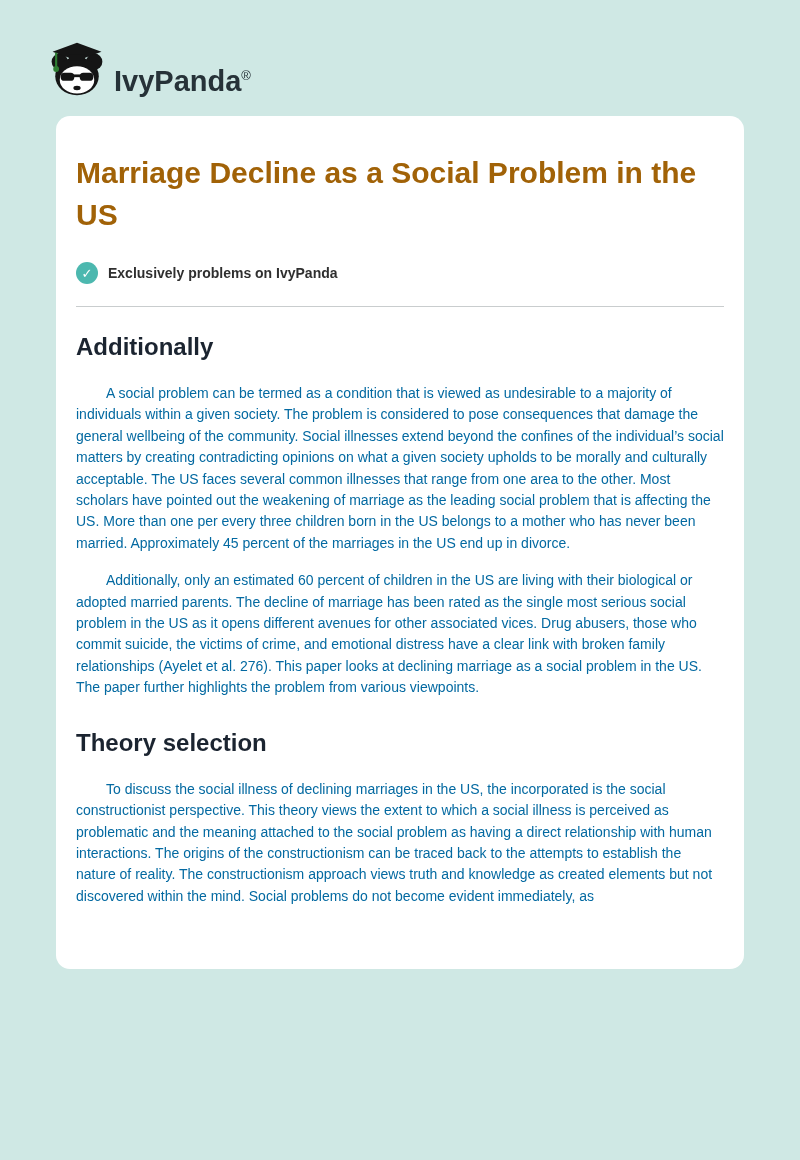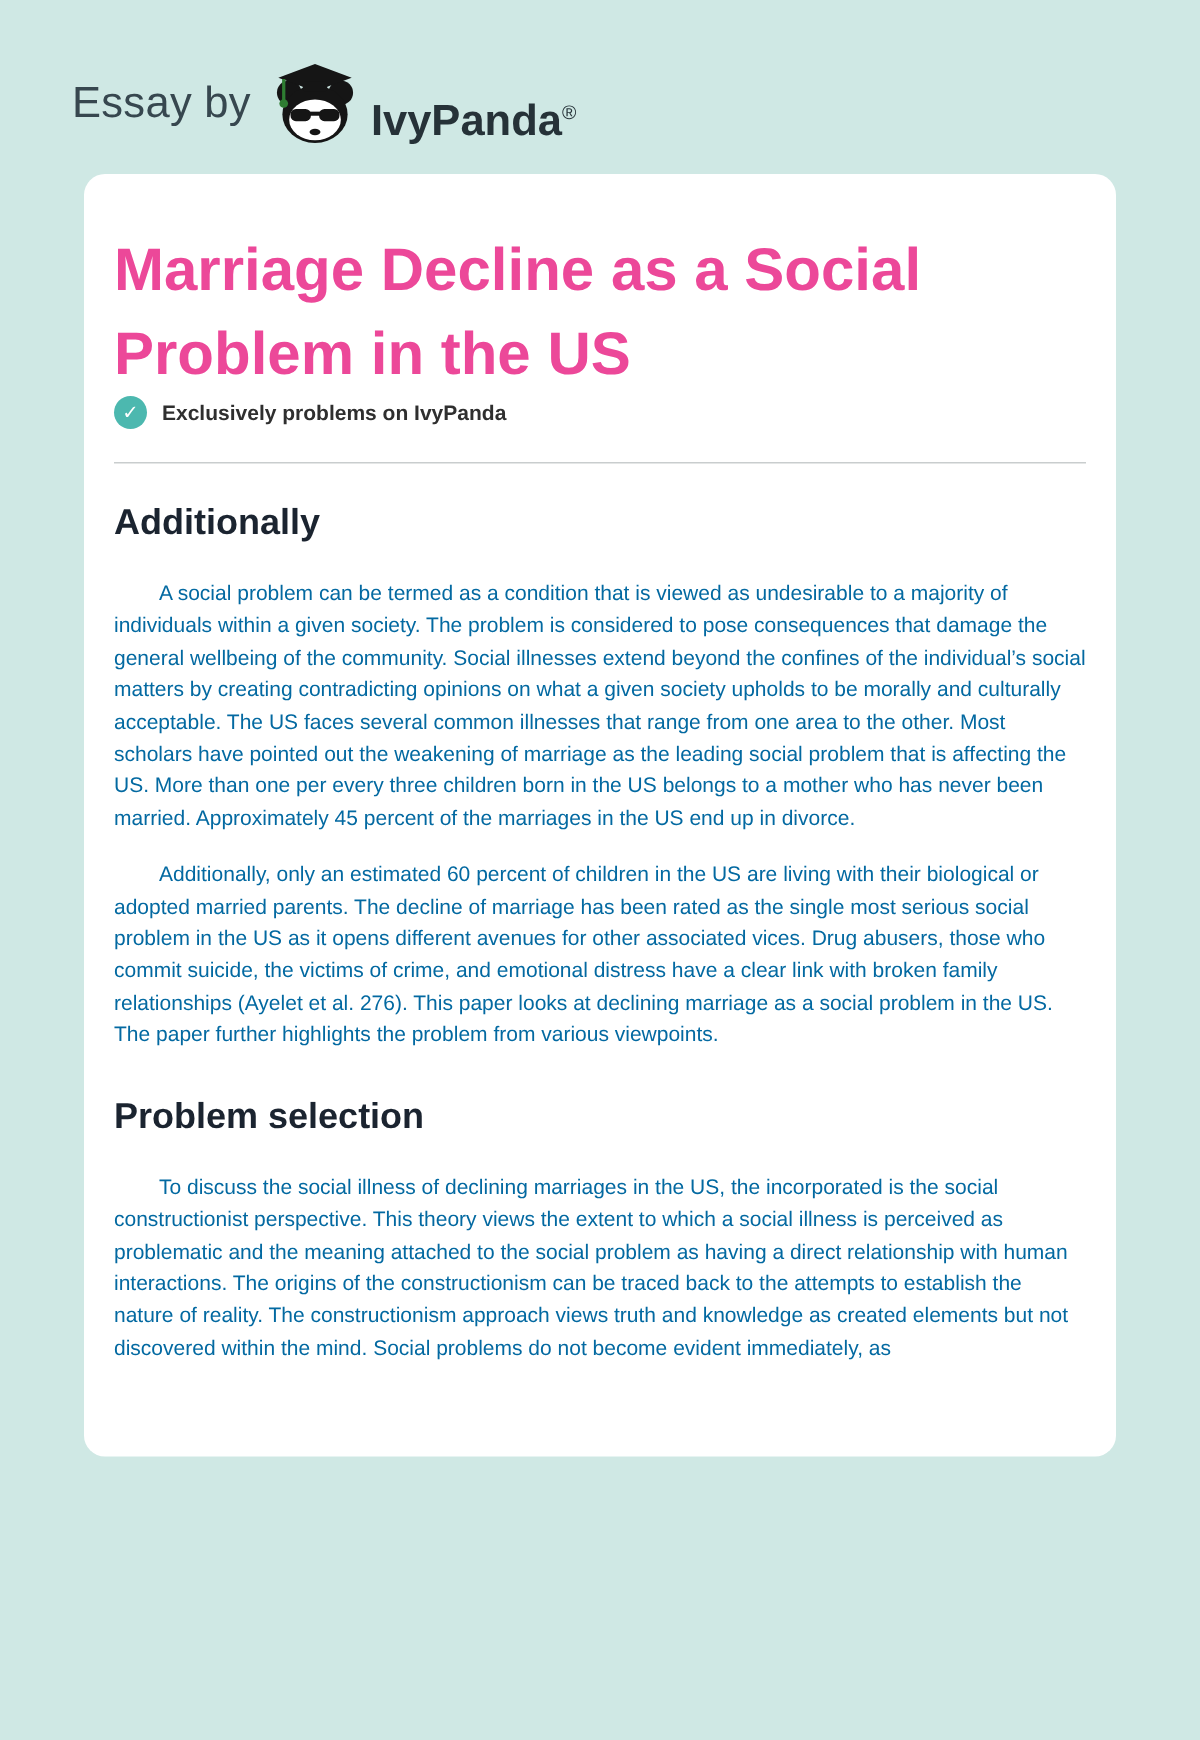--- a/index.html
+++ b/index.html
@@ -38,24 +38,25 @@
     font-weight: 400;
     vertical-align: super;
   }
   .card {
     background: #ffffff;
     border-radius: 14px;
     margin: 0 56px;
     padding: 36px 20px 46px 20px;
   }
   .article-title {
-    font-size: 40px;
+    font-size: 30px;
     line-height: 1.4;
     font-weight: 700;
-    color: #ec4899;
+    color: #a16207;
+    margin-bottom: 26px;
   }
   .badge-row {
     display: flex;
     align-items: center;
     gap: 10px;
     margin-bottom: 22px;
   }
   .check-circle {
     width: 22px;
     height: 22px;
@@ -91,21 +92,20 @@
     color: #0369a1;
     text-indent: 30px;
     margin-bottom: 16px;
   }
   .para:last-child { margin-bottom: 16px; }
 </style>
 </head>
 <body>
 
 <div class="header">
-  <span class="essay-by">Essay by</span>
   <div class="logo-wrap">
     <span style="display:inline-flex;">
       <svg width="58" height="58" viewBox="0 0 64 64" aria-hidden="true">
 
         <circle cx="13" cy="24" r="9" fill="#151515"></circle>
         <circle cx="51" cy="24" r="9" fill="#151515"></circle>
 
         <ellipse cx="32" cy="40" rx="24" ry="21" fill="#151515"></ellipse>
         <ellipse cx="32" cy="44" rx="19" ry="15" fill="#ffffff"></ellipse>
 
@@ -133,15 +133,15 @@
     <span class="check-circle">✓</span>
     <span class="badge-text">Exclusively problems on IvyPanda</span>
   </div>
 
   <hr class="divider">
 
   <h2 class="section-heading">Additionally</h2>
   <p class="para">A social problem can be termed as a condition that is viewed as undesirable to a majority of individuals within a given society. The problem is considered to pose consequences that damage the general wellbeing of the community. Social illnesses extend beyond the confines of the individual’s social matters by creating contradicting opinions on what a given society upholds to be morally and culturally acceptable. The US faces several common illnesses that range from one area to the other. Most scholars have pointed out the weakening of marriage as the leading social problem that is affecting the US. More than one per every three children born in the US belongs to a mother who has never been married. Approximately 45 percent of the marriages in the US end up in divorce.</p>
   <p class="para">Additionally, only an estimated 60 percent of children in the US are living with their biological or adopted married parents. The decline of marriage has been rated as the single most serious social problem in the US as it opens different avenues for other associated vices. Drug abusers, those who commit suicide, the victims of crime, and emotional distress have a clear link with broken family relationships (Ayelet et al. 276). This paper looks at declining marriage as a social problem in the US. The paper further highlights the problem from various viewpoints.</p>
 
-  <h2 class="section-heading">Problem selection</h2>
+  <h2 class="section-heading">Theory selection</h2>
   <p class="para">To discuss the social illness of declining marriages in the US, the incorporated is the social constructionist perspective. This theory views the extent to which a social illness is perceived as problematic and the meaning attached to the social problem as having a direct relationship with human interactions. The origins of the constructionism can be traced back to the attempts to establish the nature of reality. The constructionism approach views truth and knowledge as created elements but not discovered within the mind. Social problems do not become evident immediately, as</p>
 </div>
 
 </body></html>

